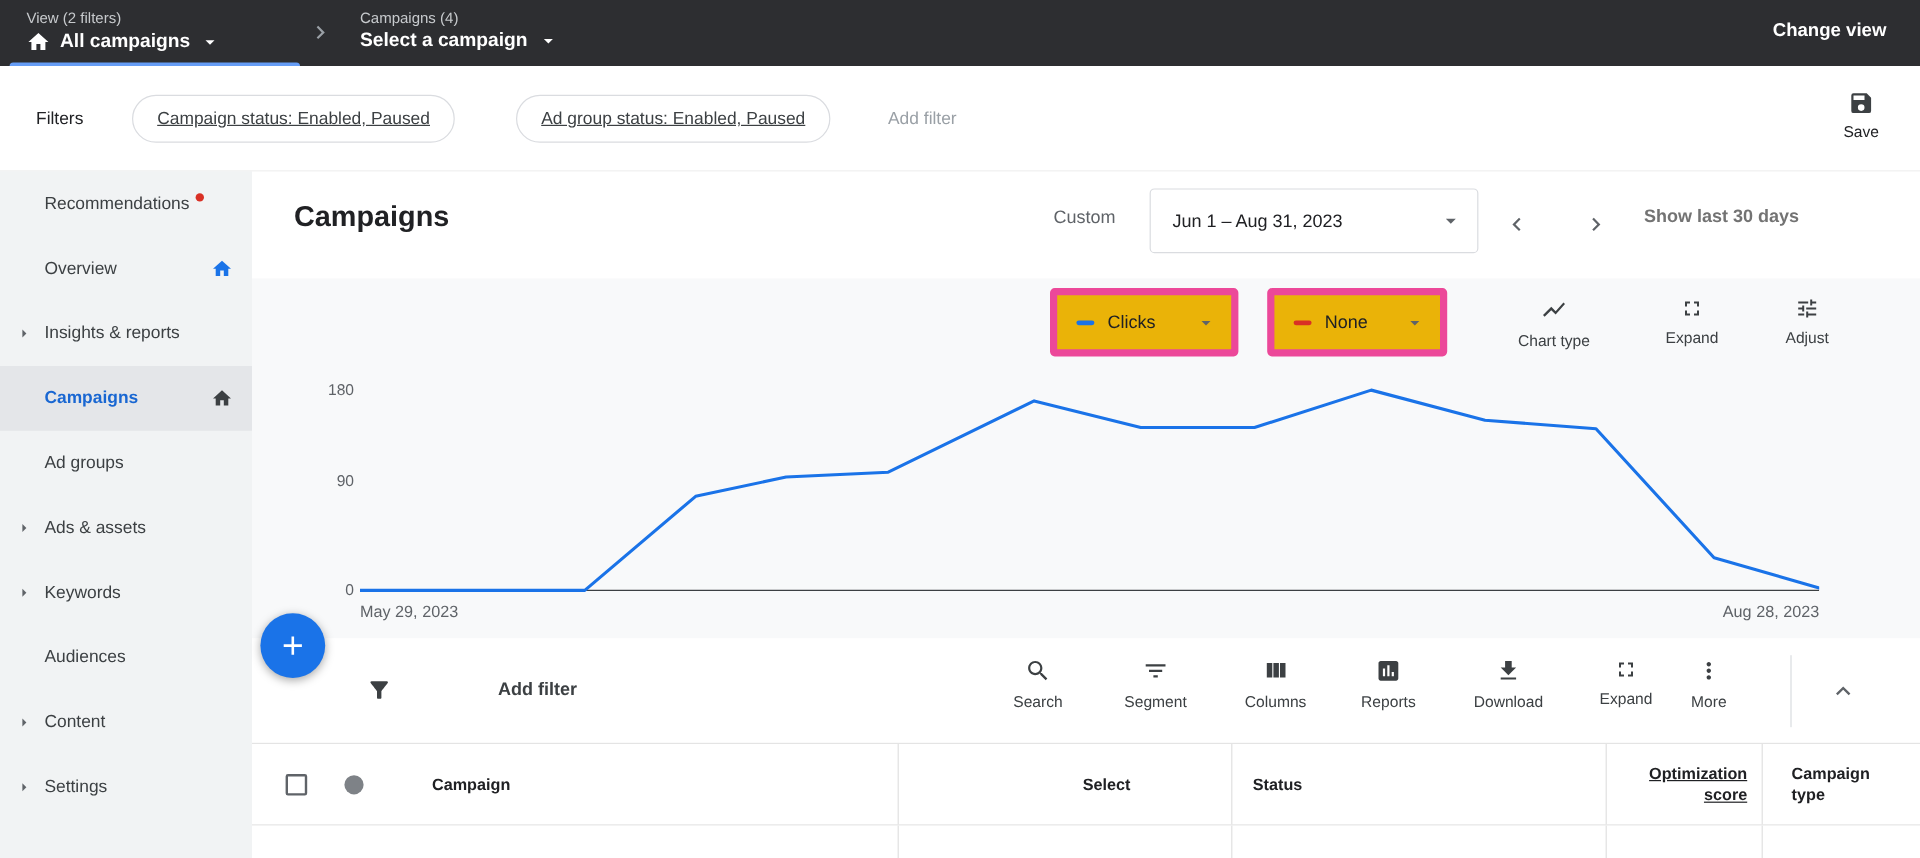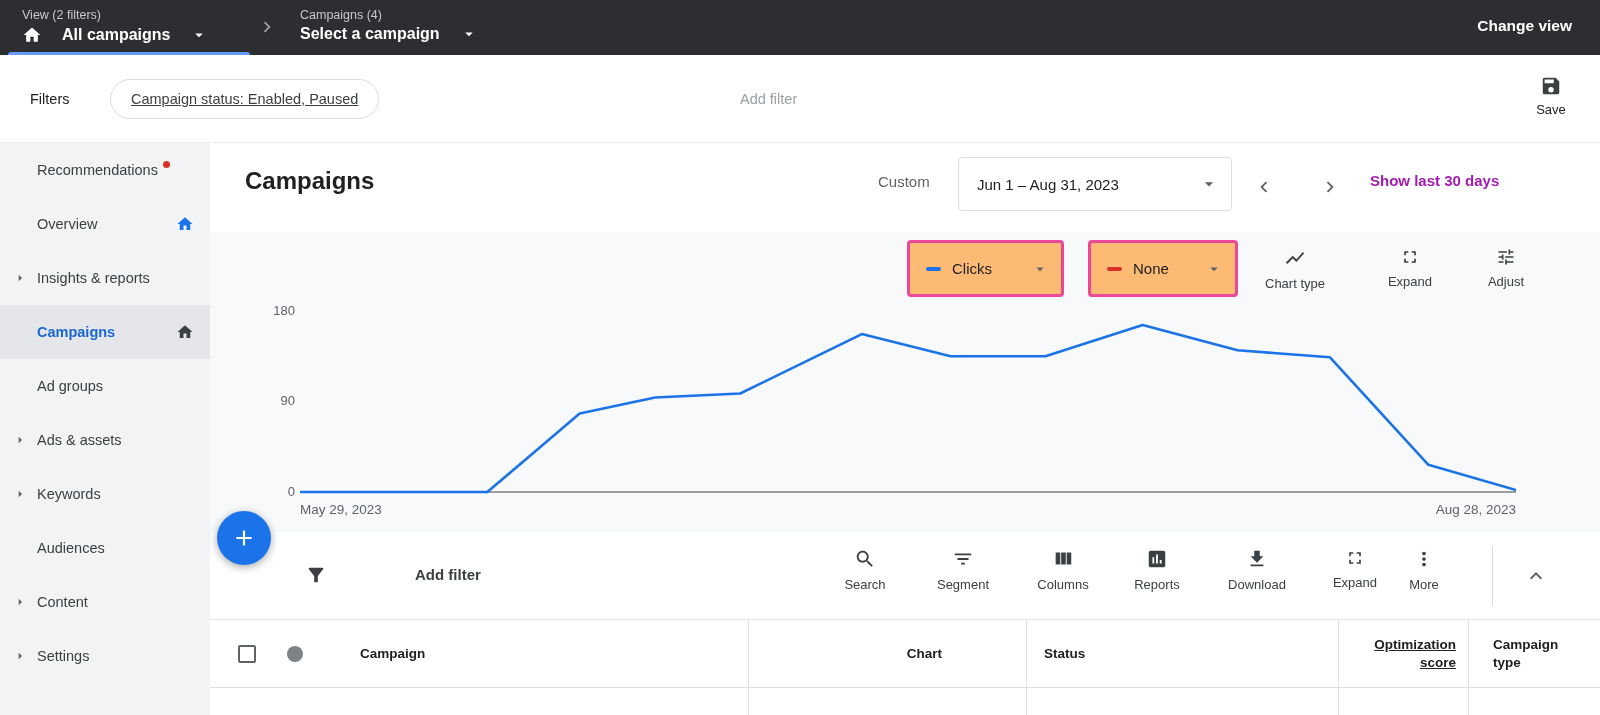--- a/index.html
+++ b/index.html
@@ -5,21 +5,21 @@
   * { margin:0; padding:0; box-sizing:border-box; }
   html,body { width:1600px; height:715px; overflow:hidden; background:#fff;
     font-family:"Liberation Sans","DejaVu Sans",sans-serif; color:#202124; }
   .app { position:absolute; top:0; left:0; width:1600px; height:715px; }
   svg { display:block; }
 
   
   .topbar { position:absolute; top:0; left:0; width:1600px; height:55px; background:#2d2e31; color:#fff; }
   .navblock { position:absolute; top:0; height:55px; padding-top:8px; cursor:pointer; }
   .navblock .sublabel { font-size:12.5px; color:#c7cacd; line-height:1.2; }
-  .navrow { display:flex; align-items:center; gap:20px; margin-top:2px; }
+  .navrow { display:flex; align-items:center; gap:8px; margin-top:2px; }
   .navrow .navvalue { font-size:16px; font-weight:bold; }
   .nb1 { left:22px; }
   .nb2 { left:300px; }
   .active-underline { position:absolute; left:8px; bottom:0; width:242px; height:3px; background:#669df6; border-radius:3px 3px 0 0; }
   .crumb-sep { position:absolute; left:256px; top:16px; }
   .change-view { position:absolute; right:28px; top:17px; font-size:15.5px; font-weight:bold; cursor:pointer; }
 
   
   .filterbar { position:absolute; top:55px; left:0; width:1600px; height:88px; background:#fff; border-bottom:1px solid #ececec; }
   .filters-label { position:absolute; left:30px; top:36px; font-size:14.5px; color:#202124; }
@@ -42,34 +42,34 @@
 
   
   .main { position:absolute; top:143px; left:210px; width:1390px; height:572px; background:#fff; }
   .page-title { position:absolute; left:35px; top:24px; font-size:24px; color:#202124; }
   .custom-label { position:absolute; left:668px; top:30px; font-size:15px; color:#5f6368; }
   .date-box { position:absolute; left:748px; top:14px; width:274px; height:54px; background:#fff; border:1px solid #dadce0;
     border-radius:4px; display:flex; align-items:center; justify-content:space-between; padding:0 12px 0 18px;
     font-size:15px; color:#202124; cursor:pointer; }
   .range-nav { position:absolute; top:26px; width:36px; height:36px; display:flex; align-items:center; justify-content:center; cursor:pointer; }
   .nav-prev { left:1036px; } .nav-next { left:1102px; }
-  .show-last { position:absolute; left:1160px; top:29px; font-size:15px; font-weight:bold; color:#a21caf; cursor:pointer; }
+  .show-last { position:absolute; left:1160px; top:29px; font-size:15px; font-weight:bold; color:#737373; cursor:pointer; }
 
   
   .chart-panel { position:absolute; top:89px; left:0; width:1390px; height:300px; background:#f8f9fa; }
-  .metric { position:absolute; top:8px; height:57px; background:#fdba74; border:3px solid #ec4899; border-radius:4px;
-    display:flex; align-items:center; gap:11px; padding:0 12px 0 16px; font-size:15px; color:#202124; cursor:pointer;margin-left:32px; }
+  .metric { position:absolute; top:8px; height:57px; background:#eab308; border:6px solid #ec4899; border-radius:4px;
+    display:flex; align-items:center; gap:11px; padding:0 12px 0 16px; font-size:15px; color:#202124; cursor:pointer; }
   .m1 { left:665px; width:157px; } .m2 { left:846px; width:150px; }
   .dash { width:15px; height:4px; border-radius:2px; background:#999; }
   .metric .tri { margin-left:auto; }
   .chart-tool { position:absolute; top:15px; width:84px; display:flex; flex-direction:column; align-items:center; gap:7px;
     font-size:13px; color:#3c4043; cursor:pointer; }
   .t-charttype { left:1043px; } .t-expand { left:1158px; } .t-adjust { left:1254px; }
   .ytick { position:absolute; left:40px; width:45px; text-align:right; font-size:13px; color:#5f6368; }
-  .yt180 { top:71px; } .yt90 { top:161px; } .yt0 { top:252px; }
+  .yt180 { top:85px; } .yt90 { top:161px; } .yt0 { top:252px; }
   .plot { position:absolute; left:90px; top:68px; width:1216px; height:194px; }
   .xlabel { position:absolute; top:270px; font-size:13.5px; color:#5f6368; }
   .xl-left { left:90px; } .xl-right { right:84px; text-align:right; }
 
   
   .fab { position:absolute; left:217px; top:511px; width:54px; height:54px; border-radius:50%; background:#1a73e8;
     display:flex; align-items:center; justify-content:center; box-shadow:0 2px 8px rgba(0,0,0,.35); cursor:pointer; z-index:6; }
 
   
   .table-toolbar { position:absolute; top:389px; left:0; width:1390px; height:88px; background:#fff; border-bottom:1px solid #e4e4e4; }
@@ -130,20 +130,21 @@
             <path d="M7 10l5 5 5-5z"></path>
           </svg>
       </div>
     </div>
     <div class="change-view">Change view</div>
   </header>
 
   <section class="filterbar">
     <span class="filters-label">Filters</span>
     <div class="chip chip1">Campaign status: Enabled, Paused</div>
+    <div class="chip chip2">Ad group status: Enabled, Paused</div>
     <span class="add-filter-ghost">Add filter</span>
     <div class="save-ctl">
       <svg width="22" height="22" viewBox="0 0 24 24" fill="#3c4043">
           <path d="M17 3H5a2 2 0 0 0-2 2v14a2 2 0 0 0 2 2h14a2 2 0 0 0 2-2V7l-4-4zm-5 16a3 3 0 1 1 0-6 3 3 0 0 1 0 6zm3-10H5V5h10v4z"></path>
         </svg>
       <span>Save</span>
     </div>
   </section>
 
   <nav class="sidebar">
@@ -326,21 +327,21 @@
       </div>
     </section>
 
     <div class="thead">
       <div class="th col-campaign">
         <span class="cb"></span>
         <span class="statusdot"></span>
         <span class="camp-label">Campaign</span>
       </div>
       <div class="th col-budget">
-        <span class="th-label">Chart</span>
+        <span class="th-label">Select</span>
       </div>
       <div class="th col-status">
         <span class="th-label">Status</span>
       </div>
       <div class="th col-opt">
         <span class="th-label">Optimization score</span>
       </div>
       <div class="th col-type">
         <span class="th-label">Campaign type</span>
       </div>

